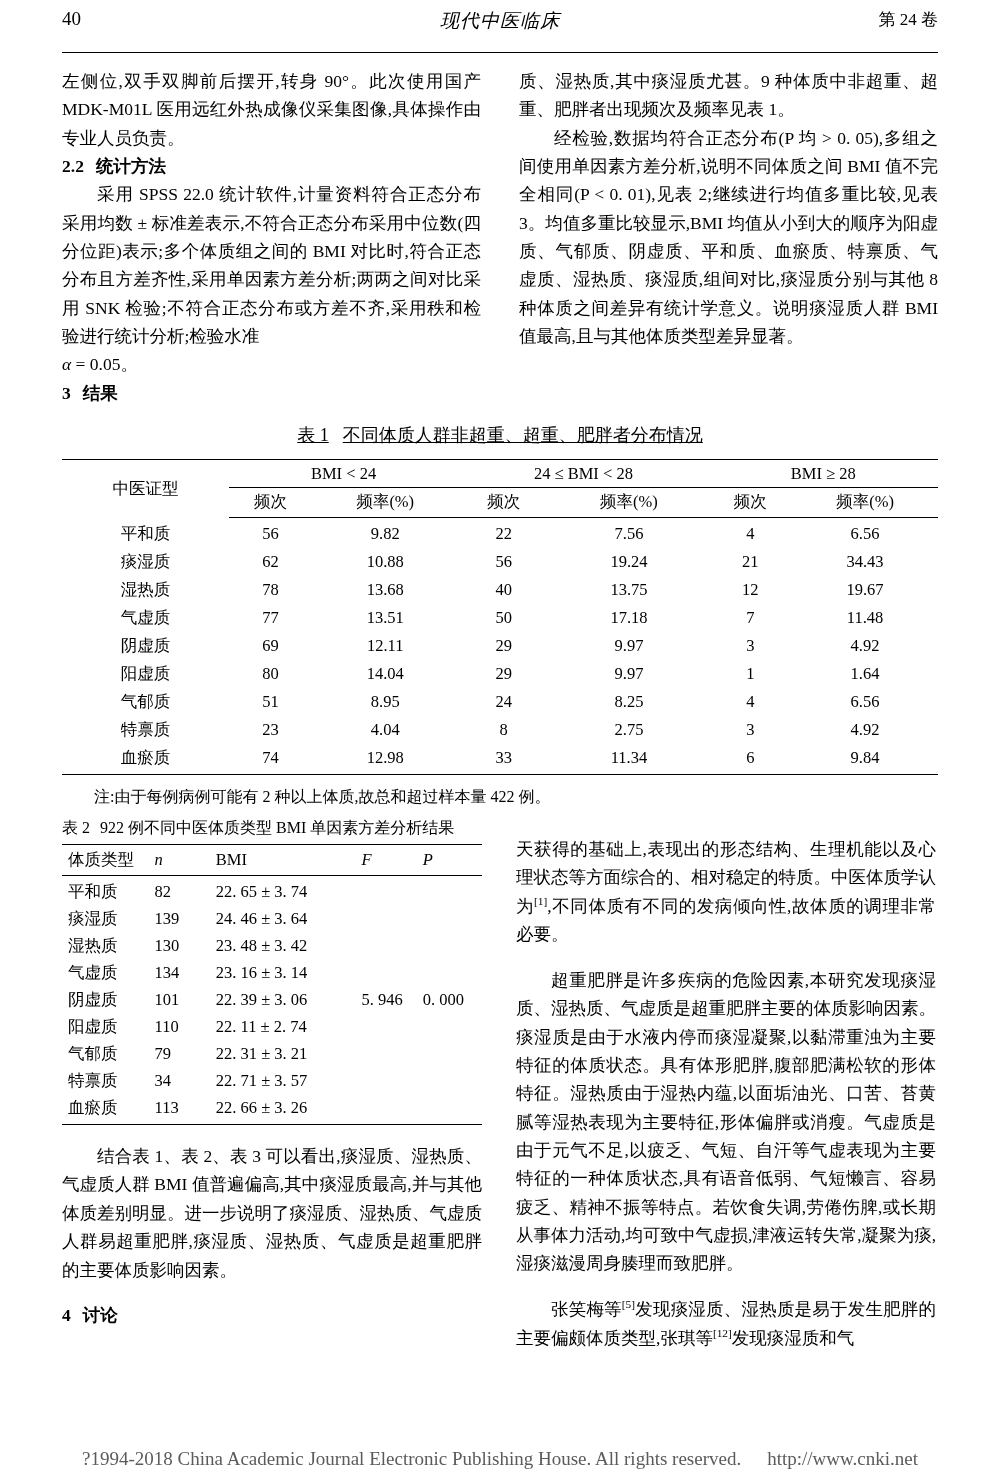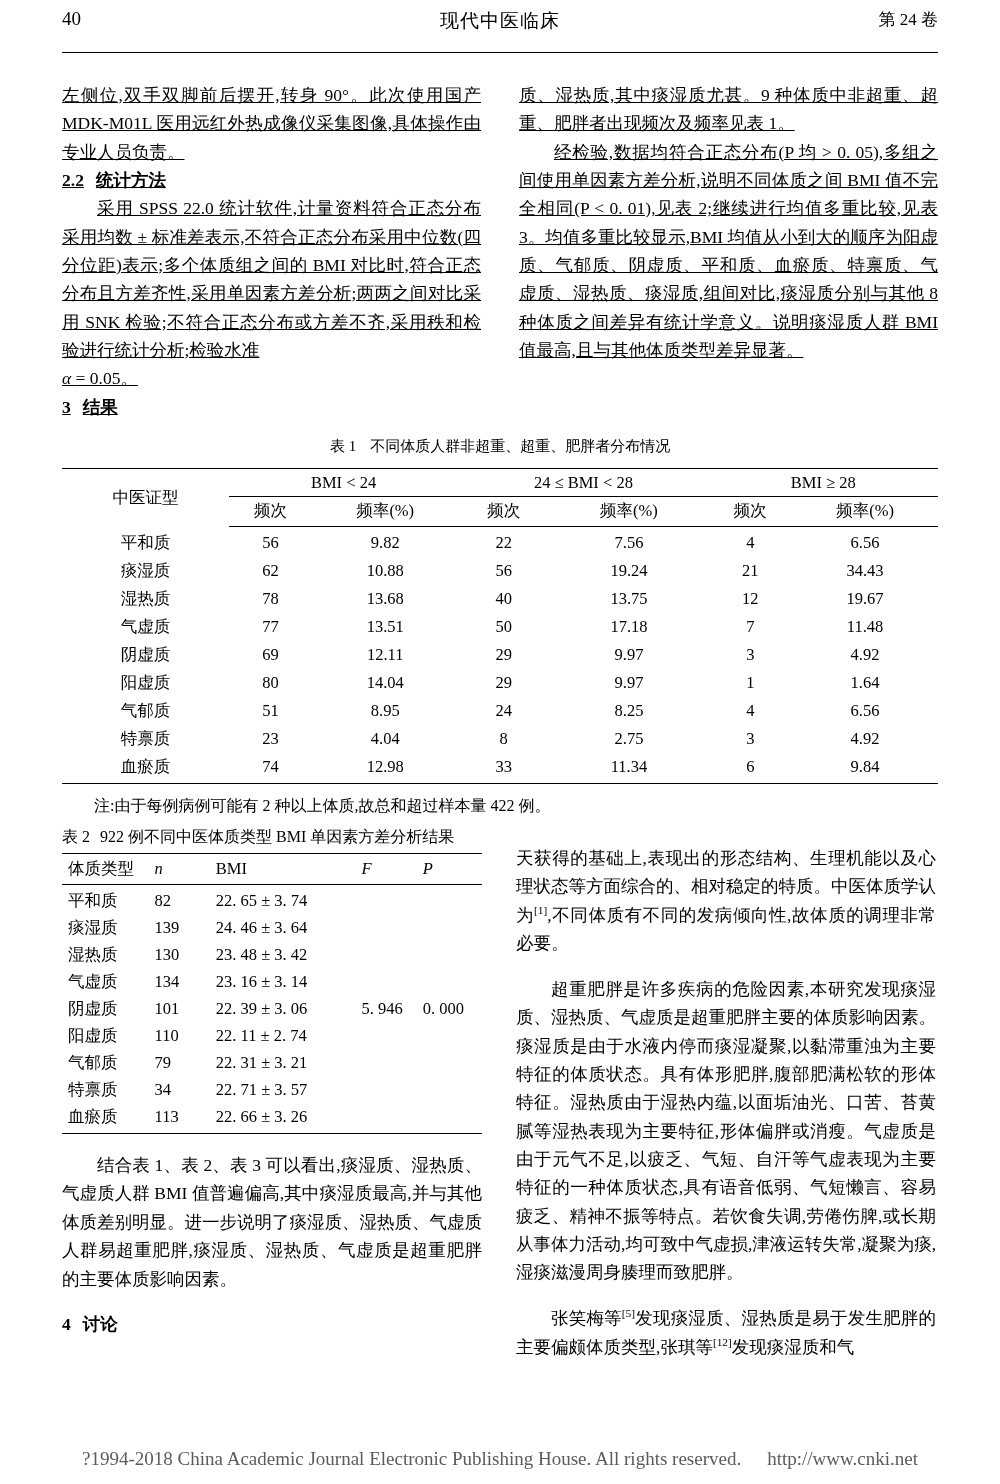--- a/index.html
+++ b/index.html
@@ -35,34 +35,34 @@
   .header .page-num {
     font-family: "Liberation Serif", serif;
     font-size: 19px;
   }
   .header .journal {
     position: absolute;
     left: 0; right: 0;
     text-align: center;
     font-size: 19px;
     letter-spacing: 1px;
+    font-style: italic;
   }
   .header .vol {
     font-size: 17px;
   }
   .rule {
     border-bottom: 1.6px solid #000;
     margin-top: 2px;
   }
   
   .cols {
     display: flex;
     gap: 38px;
-    margin-top: 28px;
-    text-decoration: underline;
+    margin-top: 14px;
   }
   .col {
     width: 420px;
     font-size: 17.5px;
     line-height: 1.62;
     text-align: justify;
   }
   .col p {
     margin: 0;
   }
@@ -71,22 +71,23 @@
     margin-top: 2px;
     font-weight: bold;
   }
   .sec-head .sec-num { margin-right: 12px; font-family: "Liberation Serif", serif;}
   .math-i { font-family: "Liberation Serif", serif; font-style: italic; }
 
   
   .t1-wrap { margin-top: 16px; }
   .tbl-caption {
     text-align: center;
-    font-size: 15px;
+    font-size: 18px;
     margin-bottom: 6px;
+    text-decoration: underline;
   }
   .tbl-caption .cap-label { margin-right: 14px; }
   table.t1 {
     border-collapse: collapse;
     width: 876px;
     margin: 12px auto;
     font-size: 16.5px;
   }
   table.t1 th, table.t1 td {
     padding: 3px 0;

